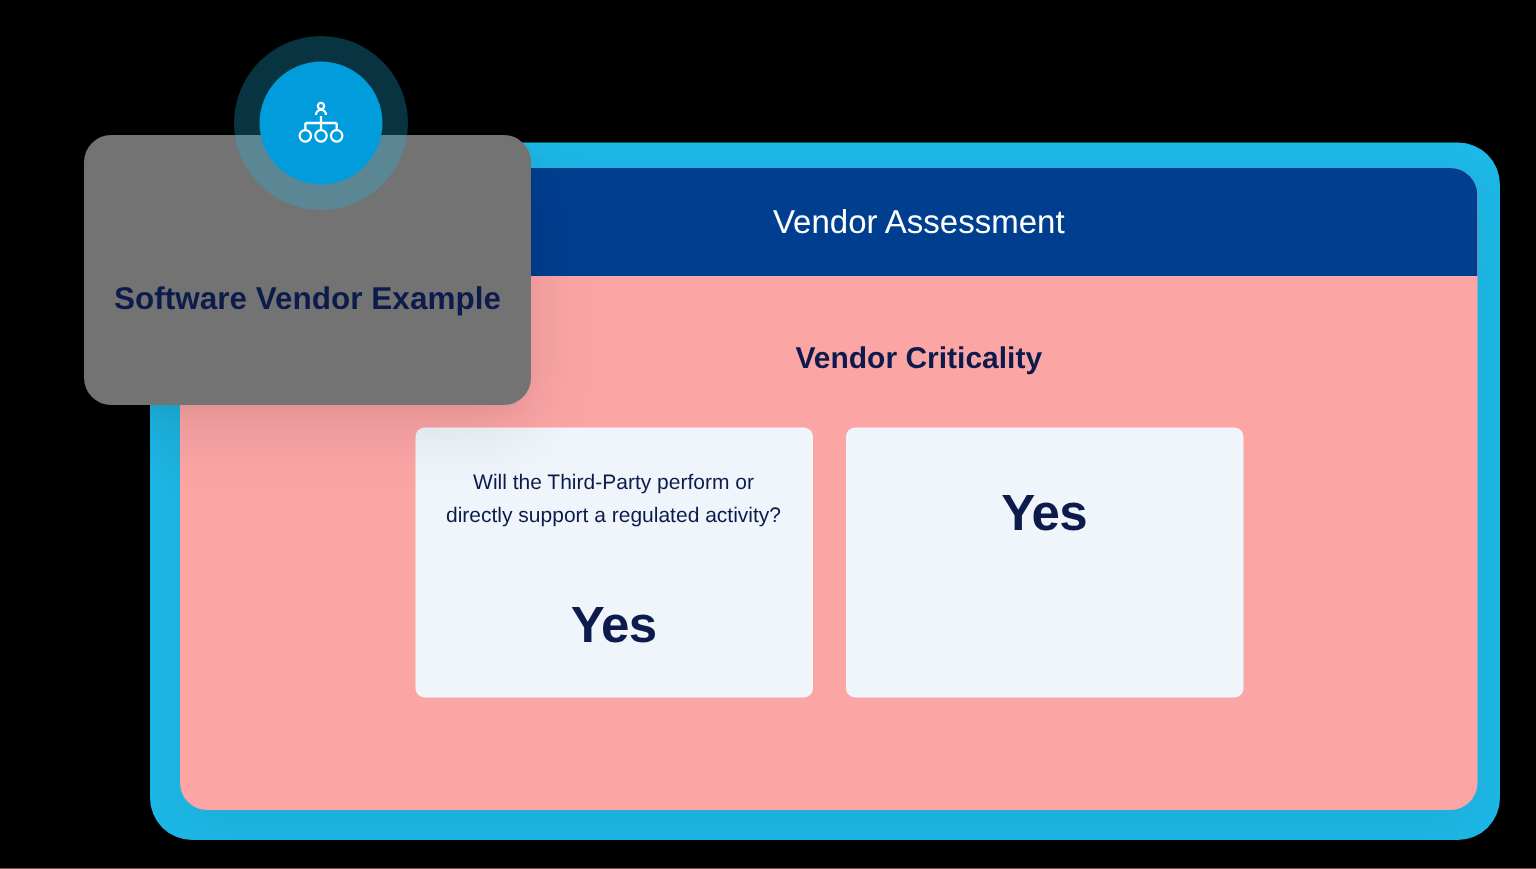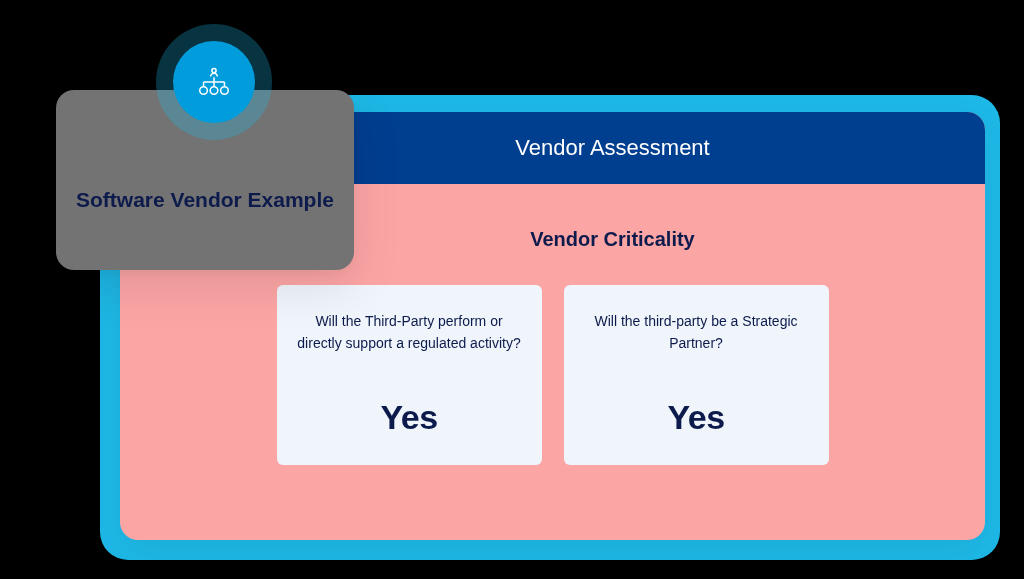--- a/index.html
+++ b/index.html
@@ -150,21 +150,20 @@
     <div class="header-bar">
       <span>Vendor Assessment</span>
     </div>
     <div class="section-title">Vendor Criticality</div>
     <div class="cards">
       <div class="qcard">
         <div class="q">Will the Third-Party perform or directly support a regulated activity?</div>
         <div class="a">Yes</div>
       </div>
       <div class="qcard">
-        <div class="q">Will the third-party be a Strategic Partner?</div>
         <div class="a">Yes</div>
       </div>
     </div>
   </div>
 
   <div class="example-card">
     <div class="label">Software Vendor Example</div>
   </div>
 
   <div class="circle-outer">

